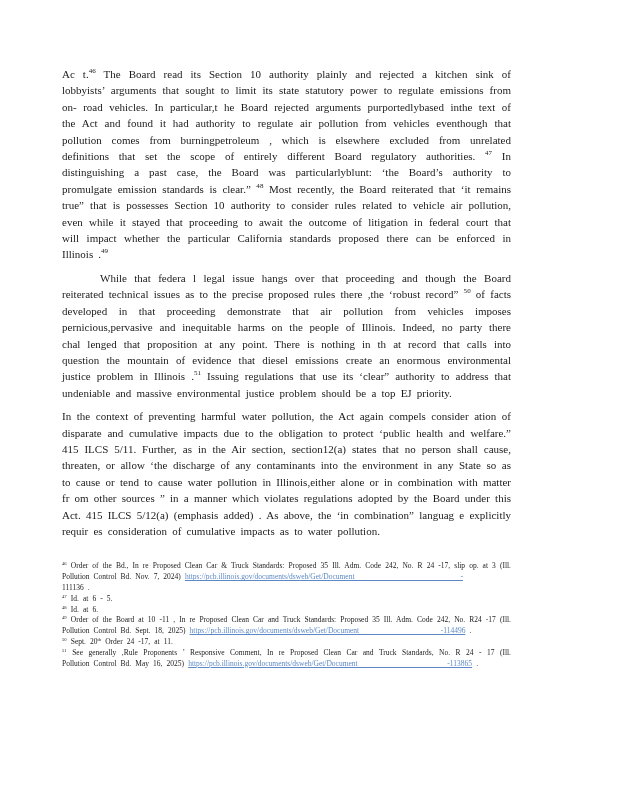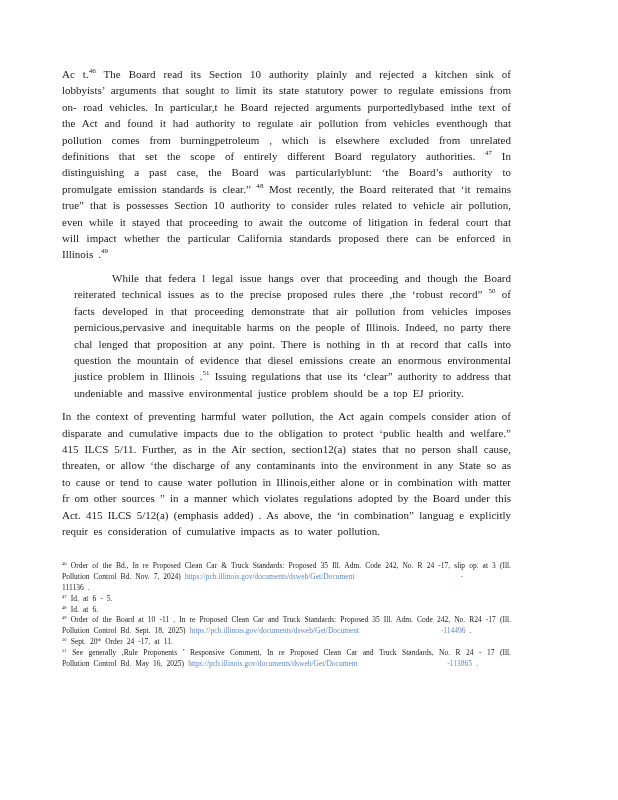--- a/index.html
+++ b/index.html
@@ -6,35 +6,35 @@
   body{
     width:618px;height:800px;overflow:hidden;background:#ffffff;
     font-family:"Liberation Serif", serif;color:#1b1b1b;
     -webkit-font-smoothing:antialiased;
   }
   .page{padding:66px 61px 4px 62px;box-sizing:border-box;width:572px;height:800px;}
   .para{
     font-size:11px;line-height:16.4px;text-align:justify;
     word-spacing:2.4px;margin:0 0 7px 0;
   }
-  .para.indent{text-indent:38px;margin-left:12px;}
+  .para.indent{text-indent:38px;}
   .sup{font-size:64%;vertical-align:super;line-height:0;}
   .it{margin-top:18px;}
   .section-heading{
     font-size:11px;font-weight:bold;line-height:16px;
     margin:7px 0 7px 53px;
   }
   .section-heading .h-label{display:inline-block;margin-right:37px;}
   .footnotes{margin-top:22px;}
   .fn{
     font-size:7.5px;line-height:10.8px;text-align:justify;
     word-spacing:2.2px;margin:0;
   }
   .fn .sup{font-size:62%;}
-  .lnk{color:#5c88c5;cursor:pointer;}
+  .lnk{color:#5c88c5;text-decoration:underline;cursor:pointer;}
 </style>
 </head>
 <body>
 
 <div class="page">
 
   <div id="body-upper">
       <div class="para"><span>Ac t.</span><span class="sup">46</span><span> The Board read its Section 10 authority plainly and rejected a kitchen sink of lobbyists’ arguments that sought to limit its state statutory power to regulate emissions from on- road vehicles. In particular,t he Board rejected arguments purportedlybased inthe text of the Act and found it had authority to regulate air pollution from vehicles eventhough that pollution comes from burningpetroleum , which is elsewhere excluded from unrelated definitions that set the scope of entirely different Board regulatory authorities. </span><span class="sup">47</span><span> In distinguishing a past case, the Board was particularlyblunt: ‘the Board’s authority to promulgate emission standards is clear.” </span><span class="sup">48</span><span> Most recently, the Board reiterated that ‘it remains true” that is possesses Section 10 authority to consider rules related to vehicle air pollution, even while it stayed that proceeding to await the outcome of litigation in federal court that will impact whether the particular California standards proposed there can be enforced in Illinois .</span><span class="sup">49</span></div>
       <div class="para indent"><span>While that federa l legal issue hangs over that proceeding and though the Board reiterated technical issues as to the precise proposed rules there ,the ‘robust record” </span><span class="sup">50</span><span> of facts developed in that proceeding demonstrate that air pollution from vehicles imposes pernicious,pervasive and inequitable harms on the people of Illinois. Indeed, no party there chal lenged that proposition at any point. There is nothing in th at record that calls into question the mountain of evidence that diesel emissions create an enormous environmental justice problem in Illinois .</span><span class="sup">51</span><span> Issuing regulations that use its ‘clear” authority to address that undeniable and massive environmental justice problem should be a top EJ priority.</span></div>
     </div>

